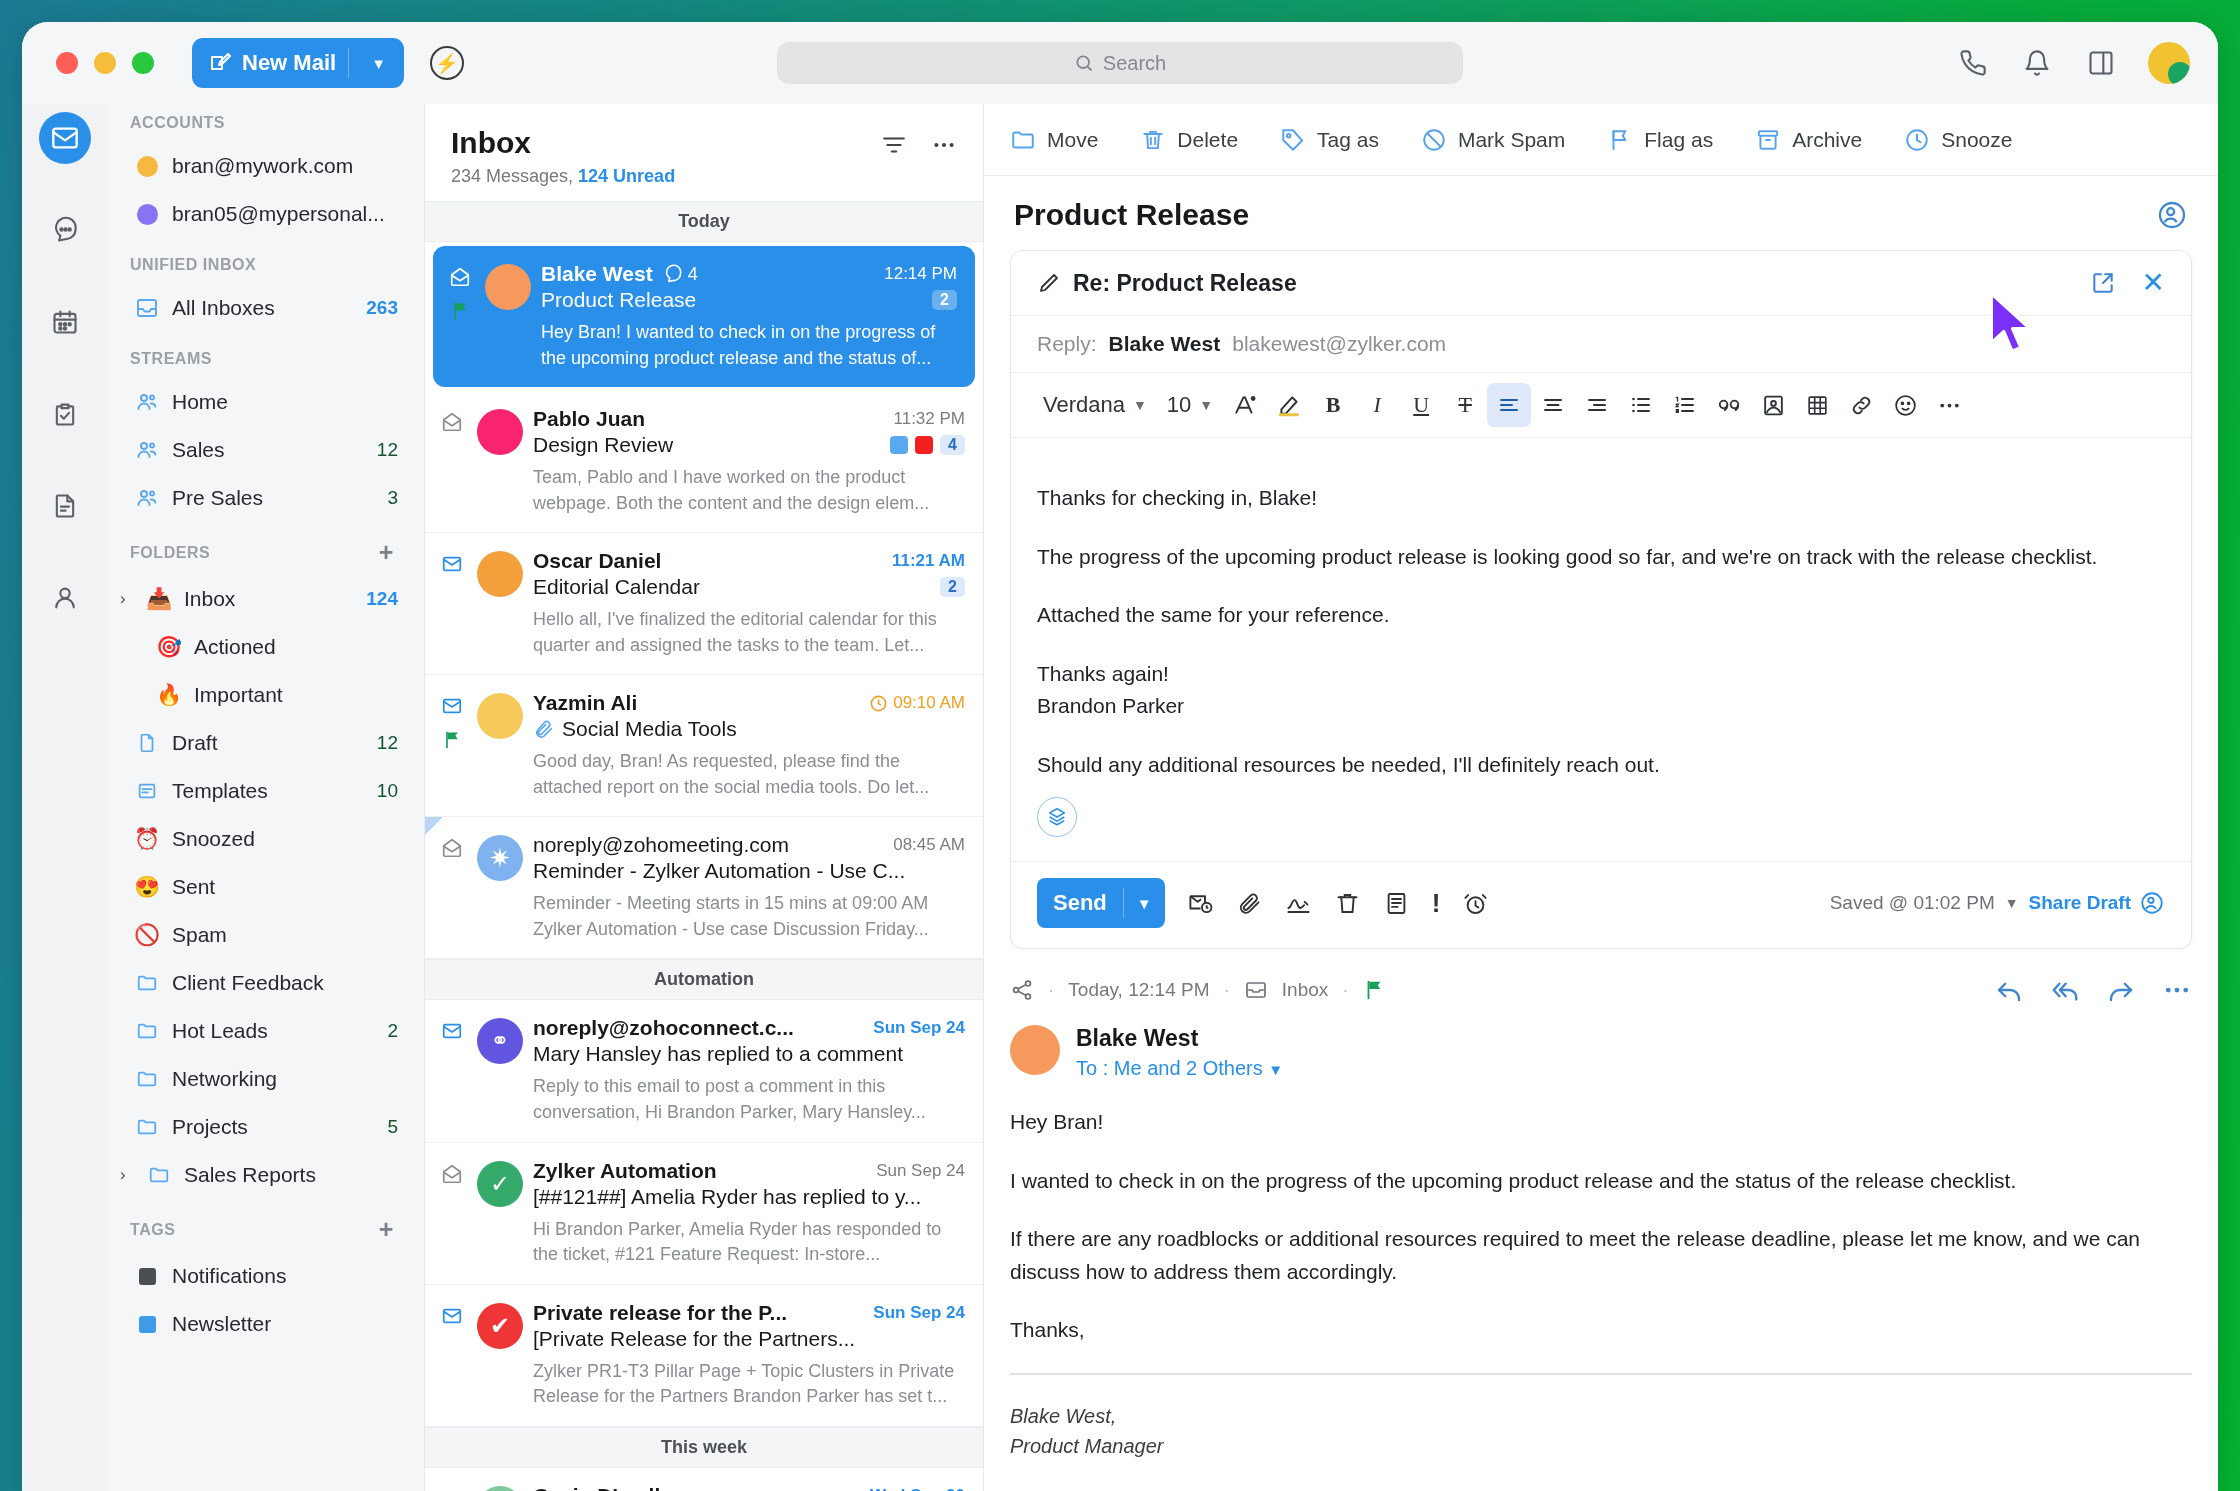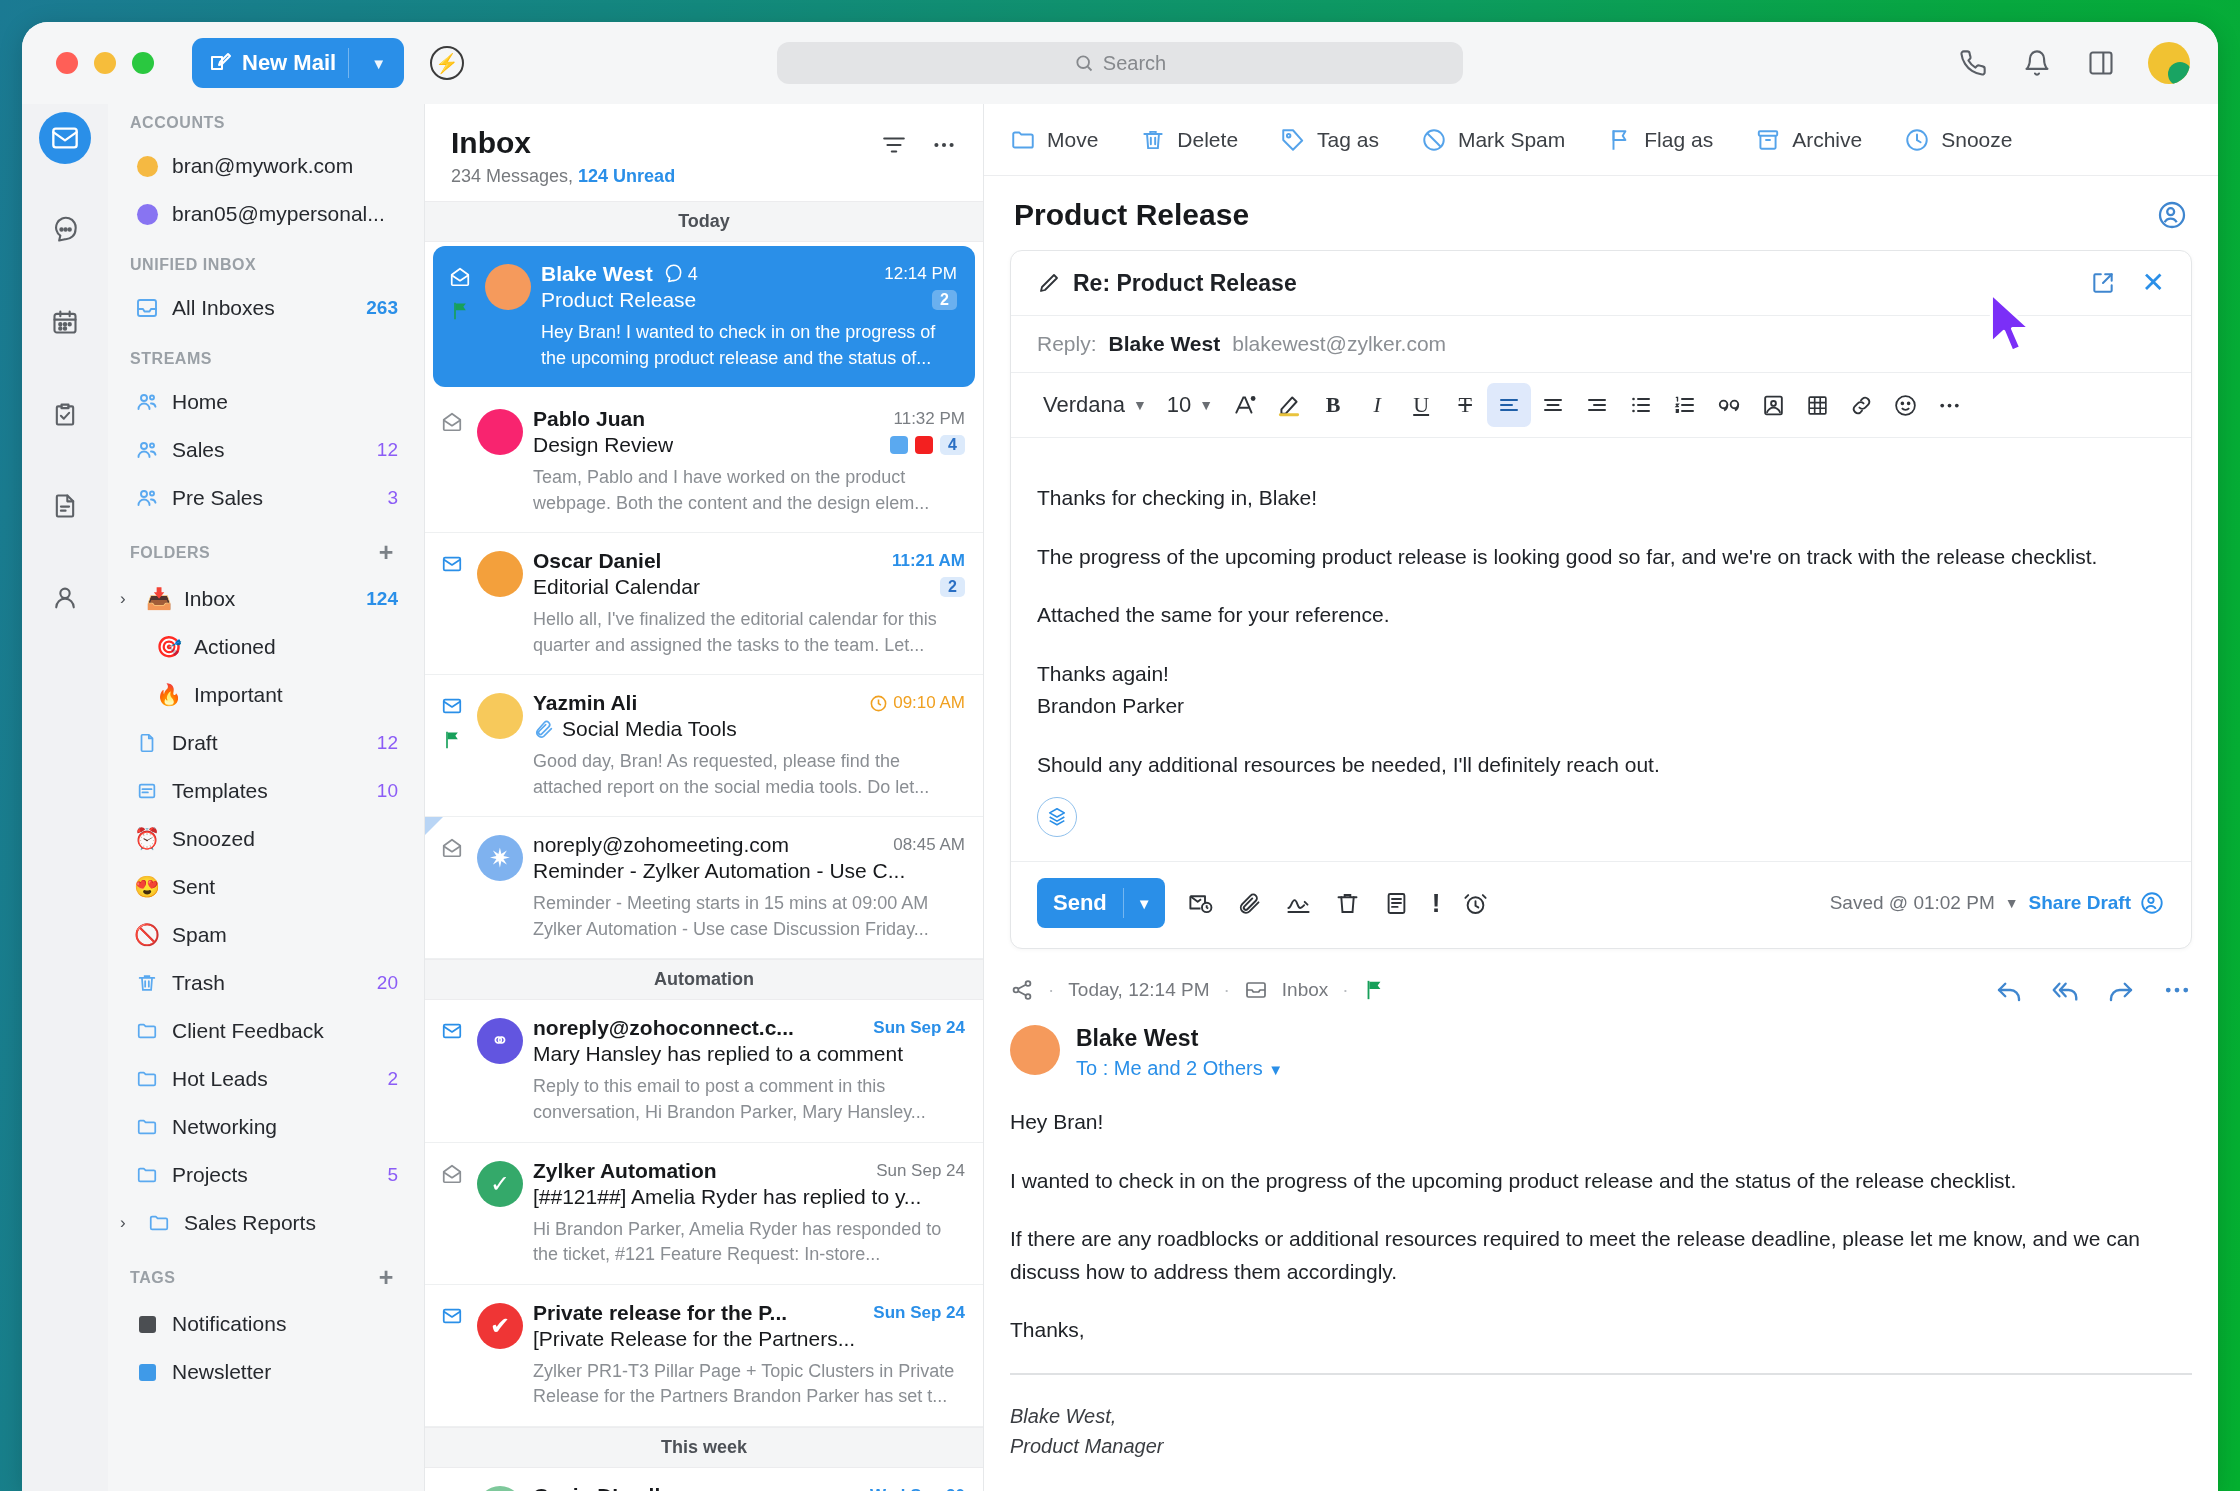--- a/index.html
+++ b/index.html
@@ -109,21 +109,21 @@
   .plus { font-size: 25px; color: #7b8187; line-height: 1; cursor: pointer; padding-right:4px;}
 
   .row {
     display: flex; align-items: center; gap: 12px;
     height: 48px; padding: 0 10px 0 18px;
     border-radius: 9px; cursor: pointer;
     font-size: 21px; color: #26292e;
   }
   .row .ico { width: 26px; flex: 0 0 26px; display:flex; align-items:center; justify-content:center; font-size: 21px; }
   .row .label { flex: 1; overflow: hidden; white-space: nowrap; text-overflow: ellipsis; }
-  .row .count { font-size: 19px; color: #8b5cf6; }
+  .row .count { font-size: 19px; color: #14532d; }
   .row .count.blue { color: #2a8fe8; font-weight: 600; }
   .row .chev { width: 14px; flex: 0 0 14px; margin-left: -14px; color: #4b4f55; font-size: 17px; }
   .row.sub { padding-left: 40px; }
   .acct-dot { width: 21px; height: 21px; border-radius: 50%; }
   .tag-sq { width: 17px; height: 17px; border-radius: 3px; }
 
   
   .list {
     width: 560px; flex: 0 0 560px;
     background: #ffffff;
@@ -471,31 +471,20 @@
         <span class="ico">⏰</span>
         <span class="label">Snoozed</span>
       </div>
       <div class="row">
         <span class="ico">😍</span>
         <span class="label">Sent</span>
       </div>
       <div class="row">
         <span class="ico">🚫</span>
         <span class="label">Spam</span>
-      </div>
-      <div class="row">
-        <span class="ico">
-          <svg width="22" height="22" viewBox="0 0 24 24" fill="none" stroke="#5aa9f0" stroke-width="1.9" stroke-linecap="round">
-              <path d="M4 6.5h16M9.5 6.5V4.5h5v2"></path>
-              <path d="M6.5 6.5l1 13h9l1-13"></path>
-              <path d="M10 10v6M14 10v6"></path>
-            </svg>
-        </span>
-        <span class="label">Trash</span>
-        <span class="count">20</span>
       </div>
       <div class="row">
         <span class="ico">
           <svg width="22" height="22" viewBox="0 0 24 24" fill="none" stroke="#5aa9f0" stroke-width="1.9" stroke-linejoin="round">
               <path d="M3 6.5a1.5 1.5 0 0 1 1.5-1.5h4L10.5 7h9A1.5 1.5 0 0 1 21 8.5v9a1.5 1.5 0 0 1-1.5 1.5h-15A1.5 1.5 0 0 1 3 17.5z"></path>
             </svg>
         </span>
         <span class="label">Client Feedback</span>
       </div>
       <div class="row">

